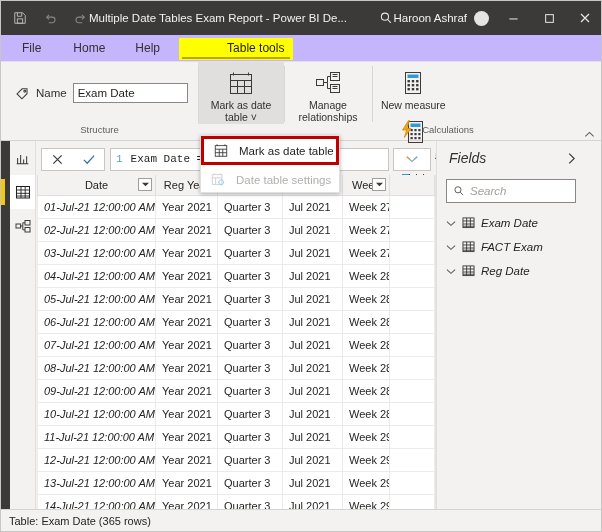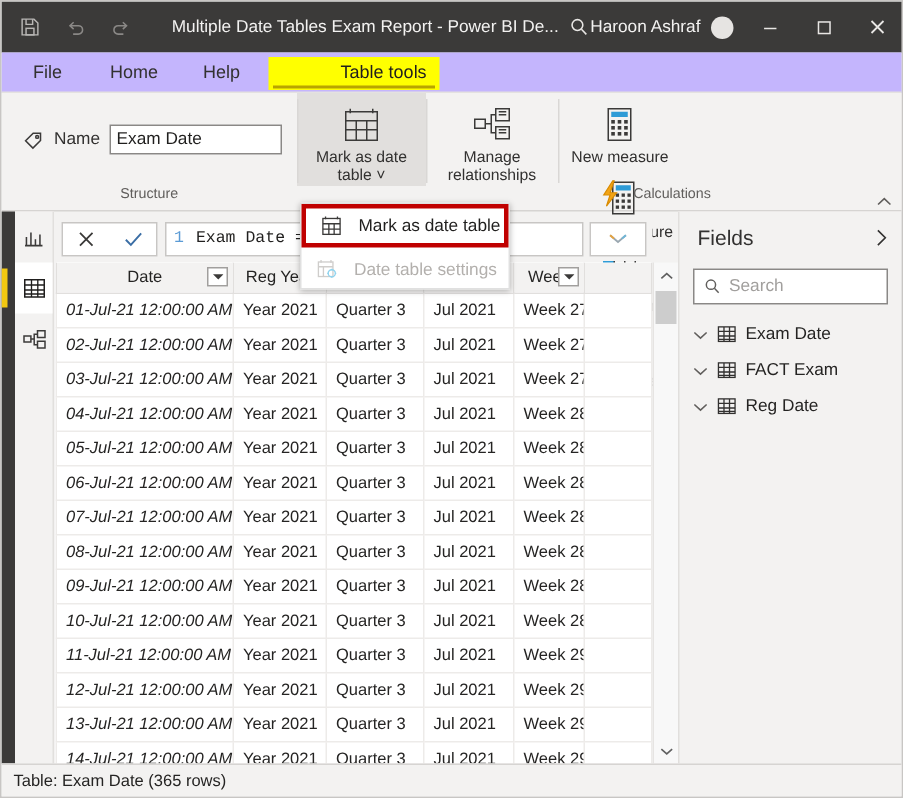--- a/index.html
+++ b/index.html
@@ -24,21 +24,21 @@
     background: #3b3a39;
     display: flex; align-items: center;
   }
   .tb-qat { display: flex; align-items: center; padding-left: 10px; gap: 12px; }
   .tb-icon {
     width: 18px; height: 18px;
     display: flex; align-items: center; justify-content: center;
     color: #b9b7b5;
   }
   .tb-title-wrap {
-    flex: 1; display: flex; align-items: center; justify-content: flex-end;
+    flex: 1; display: flex; align-items: center; justify-content: space-between;
     gap: 7px; overflow: hidden;
   }
   .tb-title {
     color: #f3f2f1; font-size: 11.5px; white-space: nowrap;
   }
   .tb-search { color: #e8e6e4; display:flex; align-items:center; }
   .tb-user {
     display: flex; align-items: center; gap: 7px;
     padding-right: 6px;
   }
@@ -248,24 +248,25 @@
     color: #606060; font-size: 9px;
   }
   .tscroll-arrow.bot { position: absolute; bottom: 0; left: 0; right: 0; }
   .tscroll-thumb {
     position: absolute; top: 19px; left: 1px; right: 1px;
     height: 22px; background: #cdcdcd;
   }
 
   
   .fieldspane {
-    position: absolute; top: 140px; right: 0;
+    position: absolute; top: 140px; right: 16px;
     width: 149px; bottom: 22px;
     background: #f3f2f1;
     border-left: 1px solid #e1dfdd;
+    font-style: italic;
   }
   .fields-header {
     height: 34px; display: flex; align-items: center;
     justify-content: space-between;
     padding: 0 9px 0 12px;
   }
   .fields-title { font-size: 14px; color: #323130; }
   .fields-expand { font-size: 12px; color: #323130; }
   .fields-searchwrap { padding: 4px 9px 8px 9px; }
   .fields-search {

